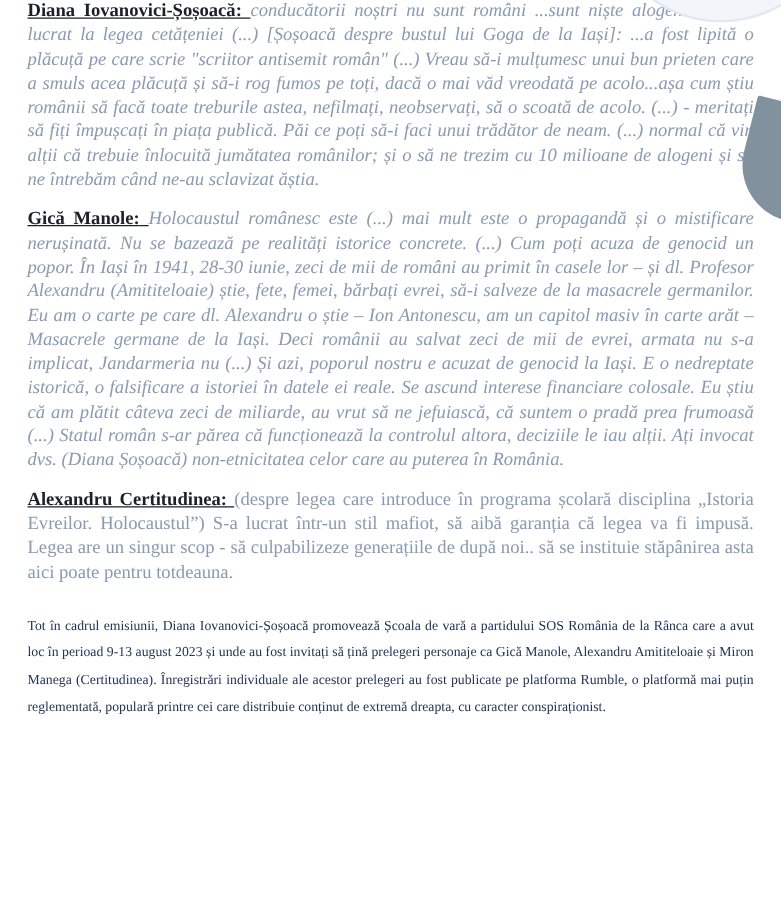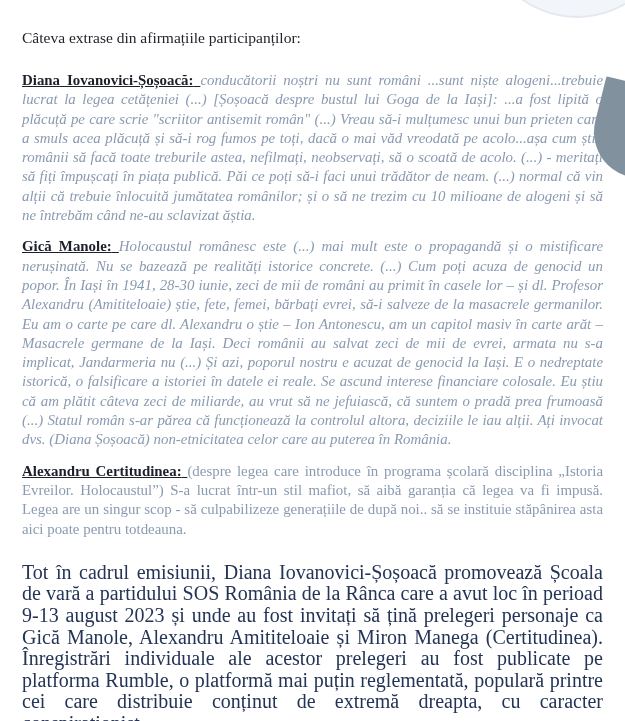--- a/index.html
+++ b/index.html
@@ -55,35 +55,34 @@
   .quote .speaker {
     color: var(--speaker-text, #1d1f29);
     font-weight: bold;
     font-style: normal;
     text-decoration: underline;
   }
   .quote .speaker::after { content: " "; }
   .quote.italic .qtext { font-style: italic; }
   .closing {
     margin: 23px 0 0 0;
-    font-size: 20px;
+    font-size: 11px;
     line-height: 21.6px;
     text-align: justify;
     color: var(--closing-text, #243456);
   }
 </style>
 </head>
 <body>
 
 <div class="page">
 
   <div class="deco-circle"></div>
   <div class="deco-drop"></div>
 
-  <p class="heading">Câteva extrase din afirmațiile participanților:</p>
 
   <p class="quote italic">
     <strong class="speaker">Diana Iovanovici-Șoșoacă:</strong><span class="qtext">conducătorii noștri nu sunt români ...sunt niște alogeni...trebuie lucrat la legea cetățeniei (...) [Șoșoacă despre bustul lui Goga de la Iași]: ...a fost lipită o plăcuță pe care scrie "scriitor antisemit român" (...) Vreau să-i mulțumesc unui bun prieten care a smuls acea plăcuță și să-i rog fumos pe toți, dacă o mai văd vreodată pe acolo...așa cum știu românii să facă toate treburile astea, nefilmați, neobservați, să o scoată de acolo. (...) - meritați să fiți împușcați în piața publică. Păi ce poți să-i faci unui trădător de neam. (...) normal că vin alții că trebuie înlocuită jumătatea românilor; și o să ne trezim cu 10 milioane de alogeni și să ne întrebăm când ne-au sclavizat ăștia.</span>
   </p>
 
   <p class="quote italic">
     <strong class="speaker">Gică Manole:</strong><span class="qtext">Holocaustul românesc este (...) mai mult este o propagandă și o mistificare nerușinată. Nu se bazează pe realități istorice concrete. (...) Cum poți acuza de genocid un popor. În Iași în 1941, 28-30 iunie, zeci de mii de români au primit în casele lor – și dl. Profesor Alexandru (Amititeloaie) știe, fete, femei, bărbați evrei, să-i salveze de la masacrele germanilor. Eu am o carte pe care dl. Alexandru o știe – Ion Antonescu, am un capitol masiv în carte arăt – Masacrele germane de la Iași. Deci românii au salvat zeci de mii de evrei, armata nu s-a implicat, Jandarmeria nu (...) Și azi, poporul nostru e acuzat de genocid la Iași. E o nedreptate istorică, o falsificare a istoriei în datele ei reale. Se ascund interese financiare colosale. Eu știu că am plătit câteva zeci de miliarde, au vrut să ne jefuiască, că suntem o pradă prea frumoasă (...) Statul român s-ar părea că funcționează la controlul altora, deciziile le iau alții. Ați invocat dvs. (Diana Șoșoacă) non-etnicitatea celor care au puterea în România.</span>
   </p>
 
   <p class="quote">

